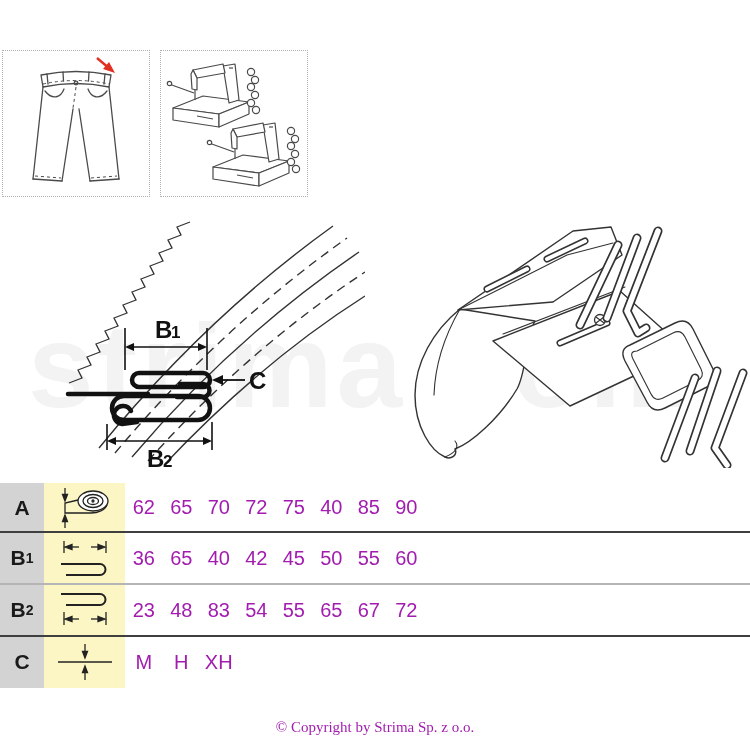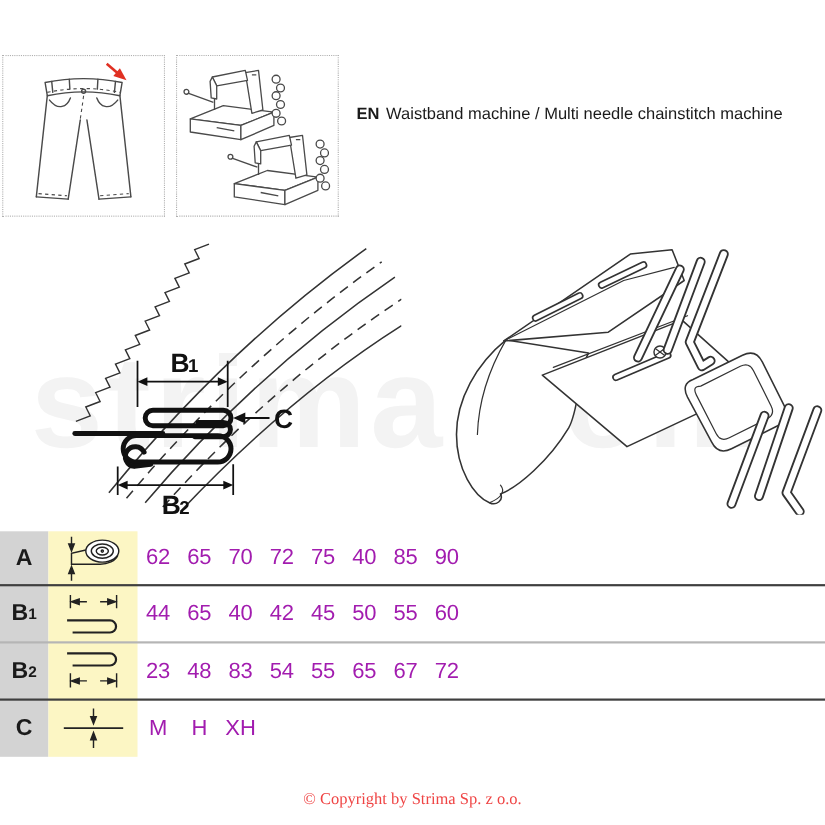--- a/index.html
+++ b/index.html
@@ -33,21 +33,21 @@
   .cell-label{width:44px;display:flex;align-items:center;justify-content:center;
               font-weight:bold;font-size:21px;}
   .cell-label .sub{font-size:14px;font-weight:bold;}
   .cell-icon{width:81px;display:flex;align-items:center;justify-content:center;}
   .cell-vals{display:flex;align-items:center;}
   .val{width:37.5px;text-align:center;font-size:20px;color:#a21caf;}
   .sep{position:absolute;left:0;width:750px;height:2px;z-index:3;}
 
   
   .copyright{position:absolute;left:0;right:0;top:719px;text-align:center;
-             font-family:"Liberation Serif",serif;font-size:15px;color:#ef4444;z-index:1;}
+             font-family:"Liberation Serif",serif;font-size:15px;color:#a21caf;z-index:1;}
 
   svg{display:block;}
 </style>
 </head>
 <body>
 
 <div id="page">
 
   <div class="watermark">strima.com</div>
 
@@ -99,24 +99,20 @@
           <line x1="62" y1="12" x2="66" y2="12" fill="none"></line>
           <path d="M30,60 l16,3" fill="none"></path>
         </g>
       </defs>
       <use href="#machine-glyph" x="6" y="5"></use>
       <use href="#machine-glyph" x="46" y="64"></use>
     </svg>
   </div>
 
   <div class="lang-block">
-    <div class="lang-row">
-      <span class="lang-code">EN</span>
-      <span class="lang-text">Waistband machine / Multi needle chainstitch machine</span>
-    </div>
   </div>
 
   <svg id="fold-diagram" width="330" height="260" viewBox="0 0 330 260">
 
     <path d="M155,12 l-13,5 l4,8 l-13,5 l4,8 l-13,5 l4,8 l-13,5 l4,8 l-13,5 l4,8 l-13,5 l4,8 l-13,5 l4,8 l-13,5 l4,8 l-13,5 l4,8 l-13,5 l4,8 l-13,5 l4,8 l-13,5 l4,8 l-13,5" fill="none" stroke="#333" stroke-width="1.3"></path>
 
     <g fill="none" stroke="#333" stroke-width="1.4">
       <path d="M64,238 Q170,108 298,16"></path>
       <path d="M80,243 Q185,118 312,28" stroke-dasharray="9 6"></path>
       <path d="M97,247 Q198,128 324,42"></path>
@@ -260,21 +256,21 @@
             <line x1="53" y1="5" x2="53" y2="17" fill="none"></line>
             <line x1="26" y1="11" x2="17" y2="11" fill="none"></line>
             <polygon points="12,11 19,8.5 19,13.5"></polygon>
             <line x1="38" y1="11" x2="47" y2="11" fill="none"></line>
             <polygon points="52,11 45,8.5 45,13.5"></polygon>
           </g>
           <path d="M8,28 L47,28 A5.5,5.5 0 0 1 47,39 L13,39" fill="none" stroke="#222" stroke-width="2"></path>
         </svg>
       </div>
       <div class="cell-vals">
-        <span class="val">44</span>
+        <span class="val">36</span>
         <span class="val">65</span>
         <span class="val">40</span>
         <span class="val">42</span>
         <span class="val">45</span>
         <span class="val">50</span>
         <span class="val">55</span>
         <span class="val">60</span>
       </div>
     </div>
 

